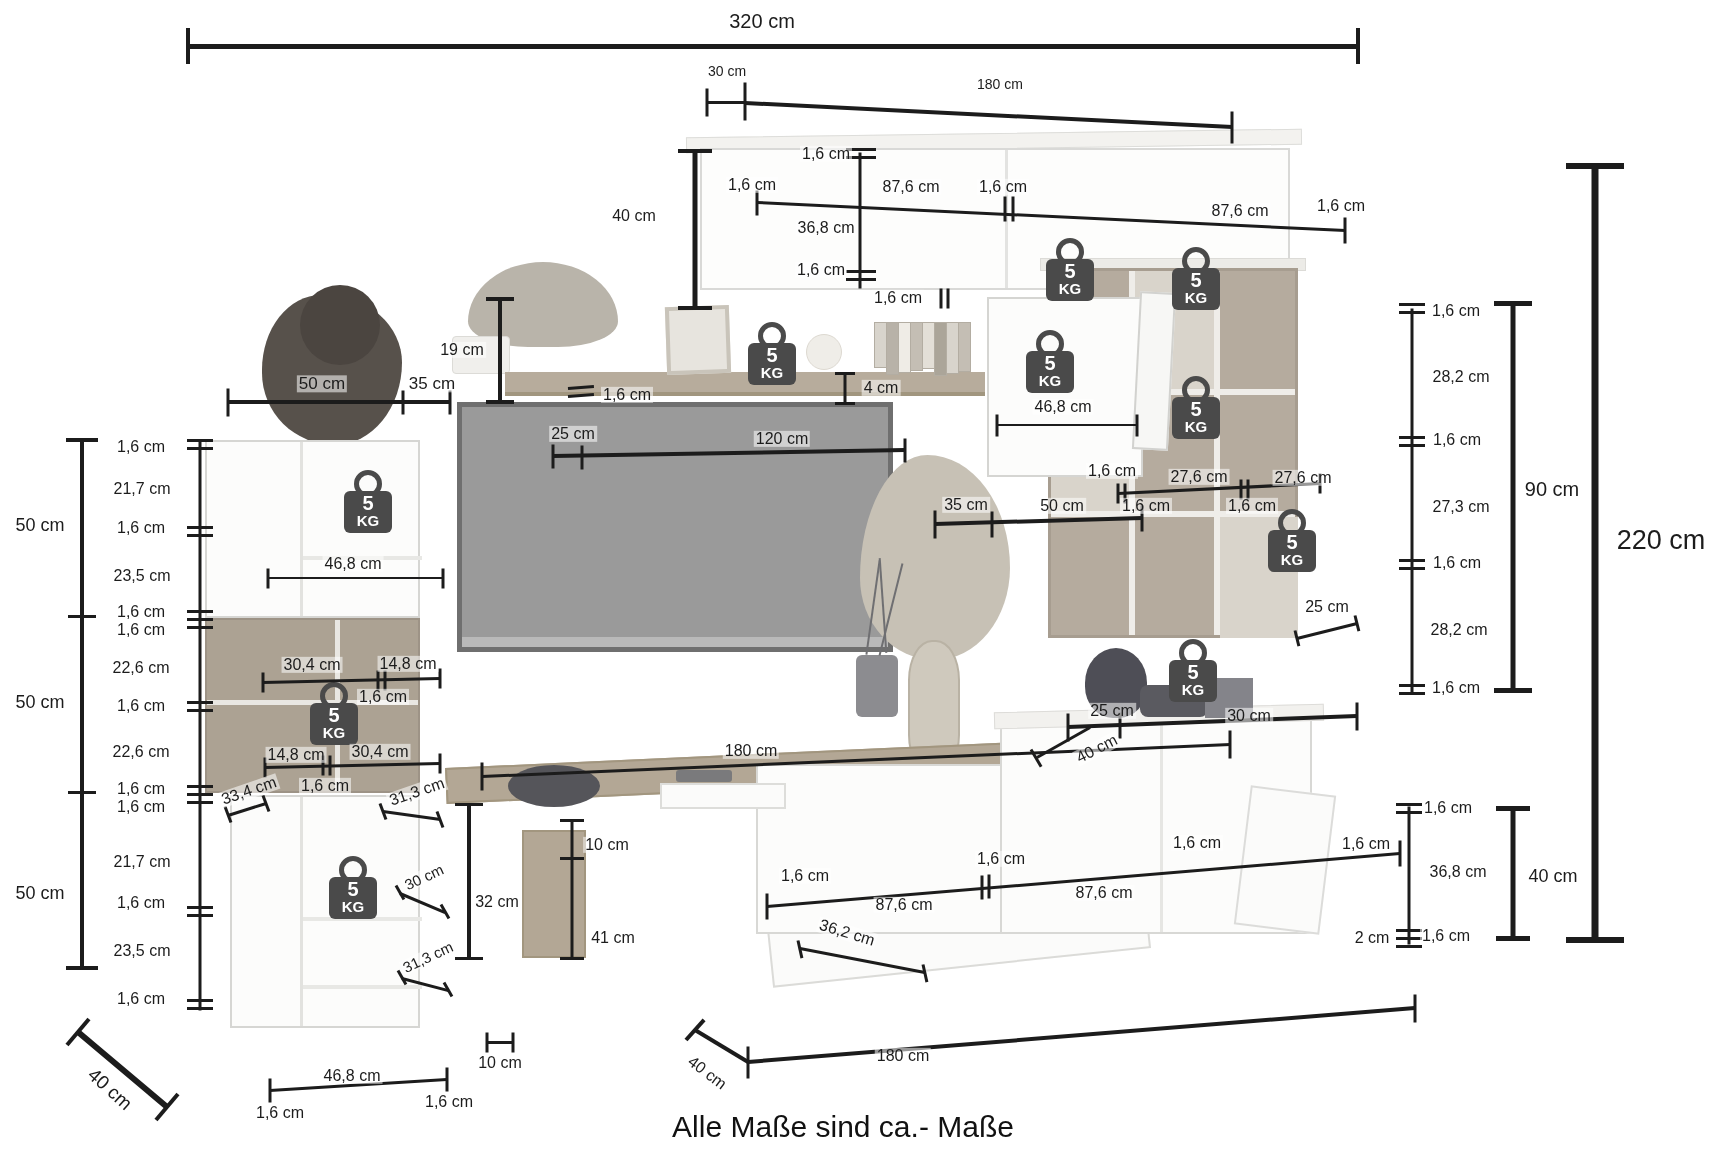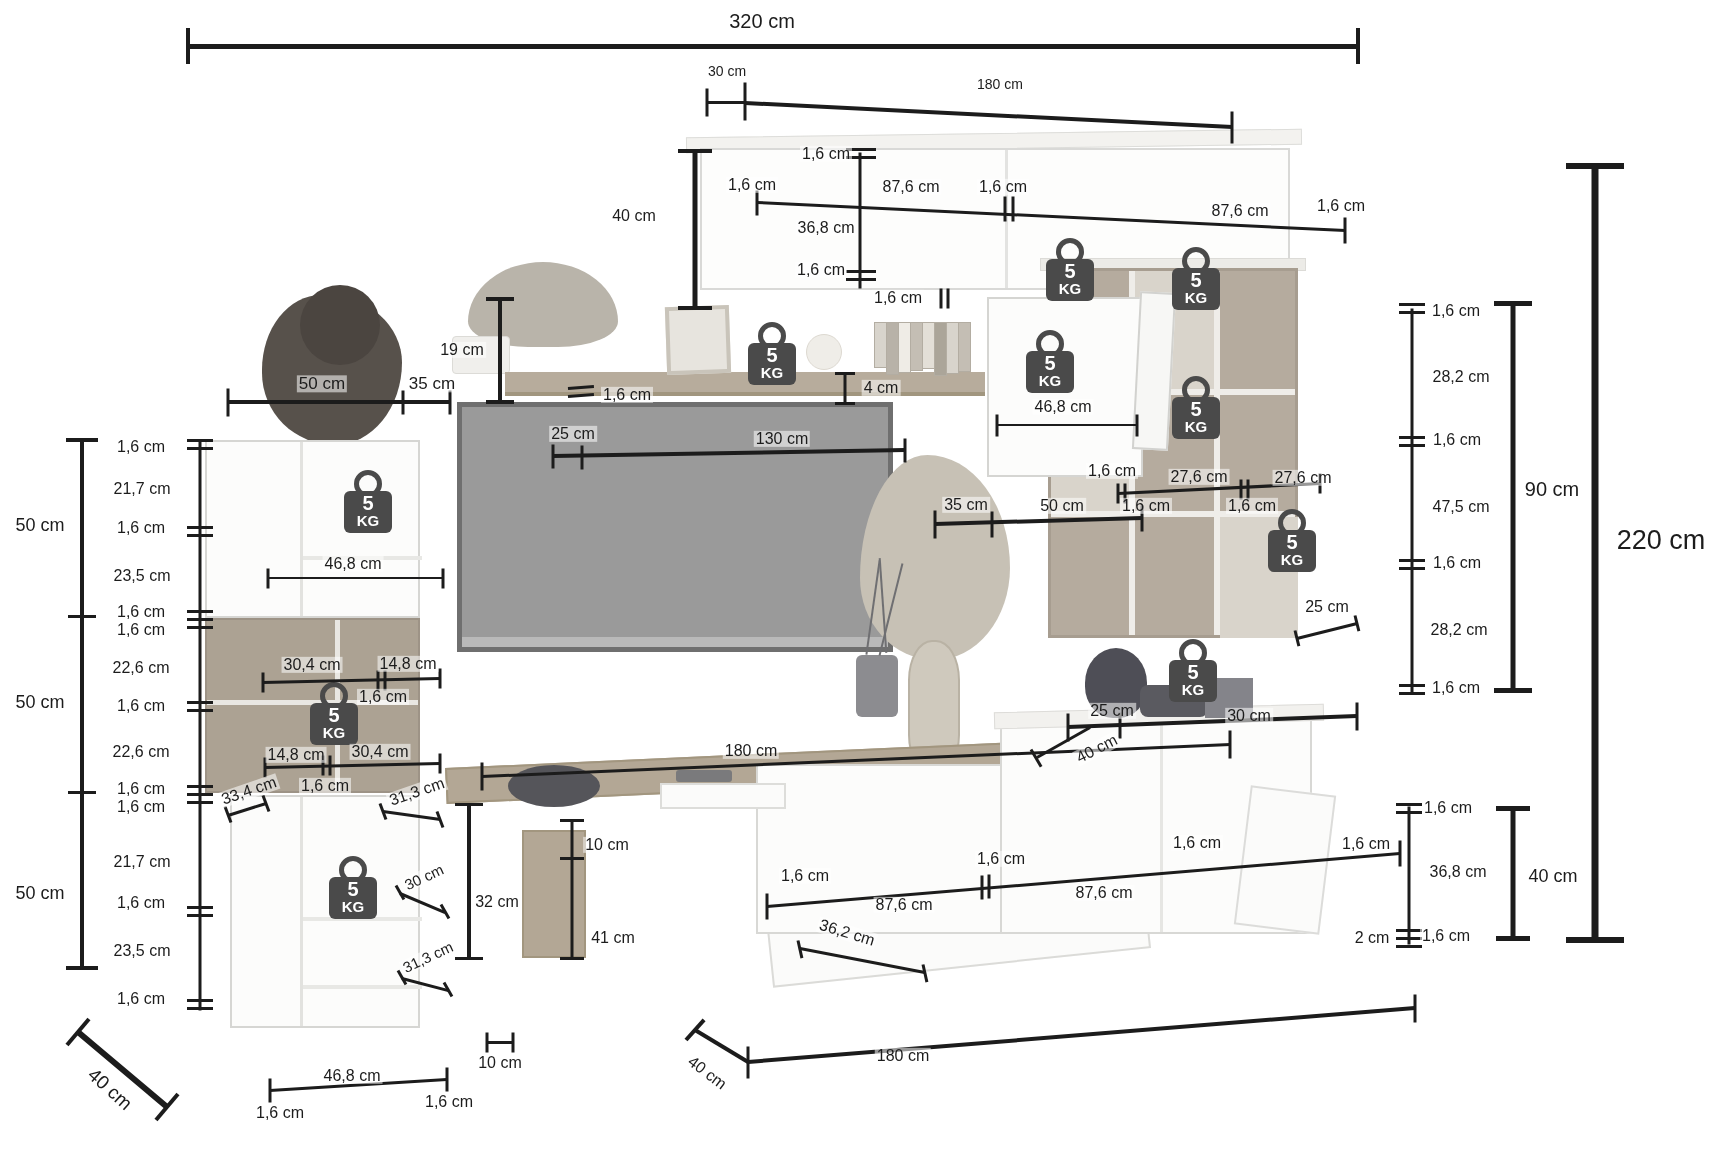--- a/index.html
+++ b/index.html
@@ -397,32 +397,32 @@
       <span class="lbl" style="left: 1240px; top: 211px; font-size: 16px; transform: translate(-50%, -50%) rotate(0deg); color: rgb(28, 28, 28);">87,6 cm</span>
       <span class="lbl" style="left: 1341px; top: 206px; font-size: 16px; transform: translate(-50%, -50%) rotate(0deg); color: rgb(28, 28, 28);">1,6 cm</span>
       <span class="lbl" style="left: 826px; top: 228px; font-size: 16px; transform: translate(-50%, -50%) rotate(0deg); color: rgb(28, 28, 28);">36,8 cm</span>
       <span class="lbl" style="left: 821px; top: 270px; font-size: 16px; transform: translate(-50%, -50%) rotate(0deg); color: rgb(28, 28, 28);">1,6 cm</span>
       <span class="lbl" style="left: 462px; top: 350px; font-size: 16px; transform: translate(-50%, -50%) rotate(0deg); color: rgb(28, 28, 28);">19 cm</span>
       <span class="lbl" style="left: 627px; top: 395px; font-size: 16px; transform: translate(-50%, -50%) rotate(0deg); color: rgb(28, 28, 28);">1,6 cm</span>
       <span class="lbl" style="left: 881px; top: 388px; font-size: 16px; transform: translate(-50%, -50%) rotate(0deg); color: rgb(28, 28, 28);">4 cm</span>
       <span class="lbl" style="left: 898px; top: 298px; font-size: 16px; transform: translate(-50%, -50%) rotate(0deg); color: rgb(28, 28, 28);">1,6 cm</span>
       <span class="lbl" style="left: 1063px; top: 407px; font-size: 16px; transform: translate(-50%, -50%) rotate(0deg); color: rgb(28, 28, 28);">46,8 cm</span>
       <span class="lbl" style="left: 573px; top: 434px; font-size: 16px; transform: translate(-50%, -50%) rotate(0deg); color: rgb(28, 28, 28);">25 cm</span>
-      <span class="lbl" style="left: 782px; top: 439px; font-size: 16px; transform: translate(-50%, -50%) rotate(0deg); color: rgb(28, 28, 28);">130 cm</span>
+      <span class="lbl" style="left: 782px; top: 439px; font-size: 16px; transform: translate(-50%, -50%) rotate(0deg); color: rgb(28, 28, 28);">120 cm</span>
       <span class="lbl" style="left: 1112px; top: 471px; font-size: 16px; transform: translate(-50%, -50%) rotate(0deg); color: rgb(28, 28, 28);">1,6 cm</span>
       <span class="lbl" style="left: 1199px; top: 477px; font-size: 16px; transform: translate(-50%, -50%) rotate(0deg); color: rgb(28, 28, 28);">27,6 cm</span>
       <span class="lbl" style="left: 1303px; top: 478px; font-size: 16px; transform: translate(-50%, -50%) rotate(0deg); color: rgb(28, 28, 28);">27,6 cm</span>
       <span class="lbl" style="left: 1146px; top: 506px; font-size: 16px; transform: translate(-50%, -50%) rotate(0deg); color: rgb(28, 28, 28);">1,6 cm</span>
       <span class="lbl" style="left: 1252px; top: 506px; font-size: 16px; transform: translate(-50%, -50%) rotate(0deg); color: rgb(28, 28, 28);">1,6 cm</span>
       <span class="lbl" style="left: 966px; top: 505px; font-size: 16px; transform: translate(-50%, -50%) rotate(0deg); color: rgb(28, 28, 28);">35 cm</span>
       <span class="lbl" style="left: 1062px; top: 506px; font-size: 16px; transform: translate(-50%, -50%) rotate(0deg); color: rgb(28, 28, 28);">50 cm</span>
       <span class="lbl" style="left: 1456px; top: 311px; font-size: 16px; transform: translate(-50%, -50%) rotate(0deg); color: rgb(28, 28, 28);">1,6 cm</span>
       <span class="lbl" style="left: 1461px; top: 377px; font-size: 16px; transform: translate(-50%, -50%) rotate(0deg); color: rgb(28, 28, 28);">28,2 cm</span>
       <span class="lbl" style="left: 1457px; top: 440px; font-size: 16px; transform: translate(-50%, -50%) rotate(0deg); color: rgb(28, 28, 28);">1,6 cm</span>
-      <span class="lbl" style="left: 1461px; top: 507px; font-size: 16px; transform: translate(-50%, -50%) rotate(0deg); color: rgb(28, 28, 28);">47,5 cm</span>
+      <span class="lbl" style="left: 1461px; top: 507px; font-size: 16px; transform: translate(-50%, -50%) rotate(0deg); color: rgb(28, 28, 28);">27,3 cm</span>
       <span class="lbl" style="left: 1457px; top: 563px; font-size: 16px; transform: translate(-50%, -50%) rotate(0deg); color: rgb(28, 28, 28);">1,6 cm</span>
       <span class="lbl" style="left: 1459px; top: 630px; font-size: 16px; transform: translate(-50%, -50%) rotate(0deg); color: rgb(28, 28, 28);">28,2 cm</span>
       <span class="lbl" style="left: 1456px; top: 688px; font-size: 16px; transform: translate(-50%, -50%) rotate(0deg); color: rgb(28, 28, 28);">1,6 cm</span>
       <span class="lbl" style="left: 1552px; top: 489px; font-size: 20px; transform: translate(-50%, -50%) rotate(0deg); color: rgb(28, 28, 28);">90 cm</span>
       <span class="lbl" style="left: 1661px; top: 541px; font-size: 27px; transform: translate(-50%, -50%) rotate(0deg); color: rgb(28, 28, 28);">220 cm</span>
       <span class="lbl" style="left: 1327px; top: 607px; font-size: 16px; transform: translate(-50%, -50%) rotate(0deg); color: rgb(28, 28, 28);">25 cm</span>
       <span class="lbl" style="left: 1112px; top: 711px; font-size: 16px; transform: translate(-50%, -50%) rotate(0deg); color: rgb(28, 28, 28);">25 cm</span>
       <span class="lbl" style="left: 1249px; top: 716px; font-size: 16px; transform: translate(-50%, -50%) rotate(0deg); color: rgb(28, 28, 28);">30 cm</span>
       <span class="lbl" style="left: 1097px; top: 749px; font-size: 16px; transform: translate(-50%, -50%) rotate(-27deg); color: rgb(28, 28, 28);">40 cm</span>
       <span class="lbl" style="left: 751px; top: 751px; font-size: 16px; transform: translate(-50%, -50%) rotate(0deg); color: rgb(28, 28, 28);">180 cm</span>
@@ -474,13 +474,14 @@
       <span class="lbl" style="left: 428px; top: 957px; font-size: 15px; transform: translate(-50%, -50%) rotate(-25deg); color: rgb(28, 28, 28);">31,3 cm</span>
       <span class="lbl" style="left: 352px; top: 1076px; font-size: 16px; transform: translate(-50%, -50%) rotate(0deg); color: rgb(28, 28, 28);">46,8 cm</span>
       <span class="lbl" style="left: 280px; top: 1113px; font-size: 16px; transform: translate(-50%, -50%) rotate(0deg); color: rgb(28, 28, 28);">1,6 cm</span>
       <span class="lbl" style="left: 449px; top: 1102px; font-size: 16px; transform: translate(-50%, -50%) rotate(0deg); color: rgb(28, 28, 28);">1,6 cm</span>
       <span class="lbl" style="left: 110px; top: 1089px; font-size: 19px; transform: translate(-50%, -50%) rotate(42deg); color: rgb(28, 28, 28);">40 cm</span>
       <span class="lbl" style="left: 500px; top: 1063px; font-size: 16px; transform: translate(-50%, -50%) rotate(0deg); color: rgb(28, 28, 28);">10 cm</span>
       <span class="lbl" style="left: 707px; top: 1073px; font-size: 16px; transform: translate(-50%, -50%) rotate(37deg); color: rgb(28, 28, 28);">40 cm</span>
       <span class="lbl" style="left: 903px; top: 1056px; font-size: 16px; transform: translate(-50%, -50%) rotate(0deg); color: rgb(28, 28, 28);">180 cm</span>
     </div>
 
+  <div id="caption" style="left: 843px; top: 1127px; font-size: 30px; transform: translate(-50%, -50%);">Alle Maße sind ca.- Maße</div>
 </div>
 
 </body></html>

